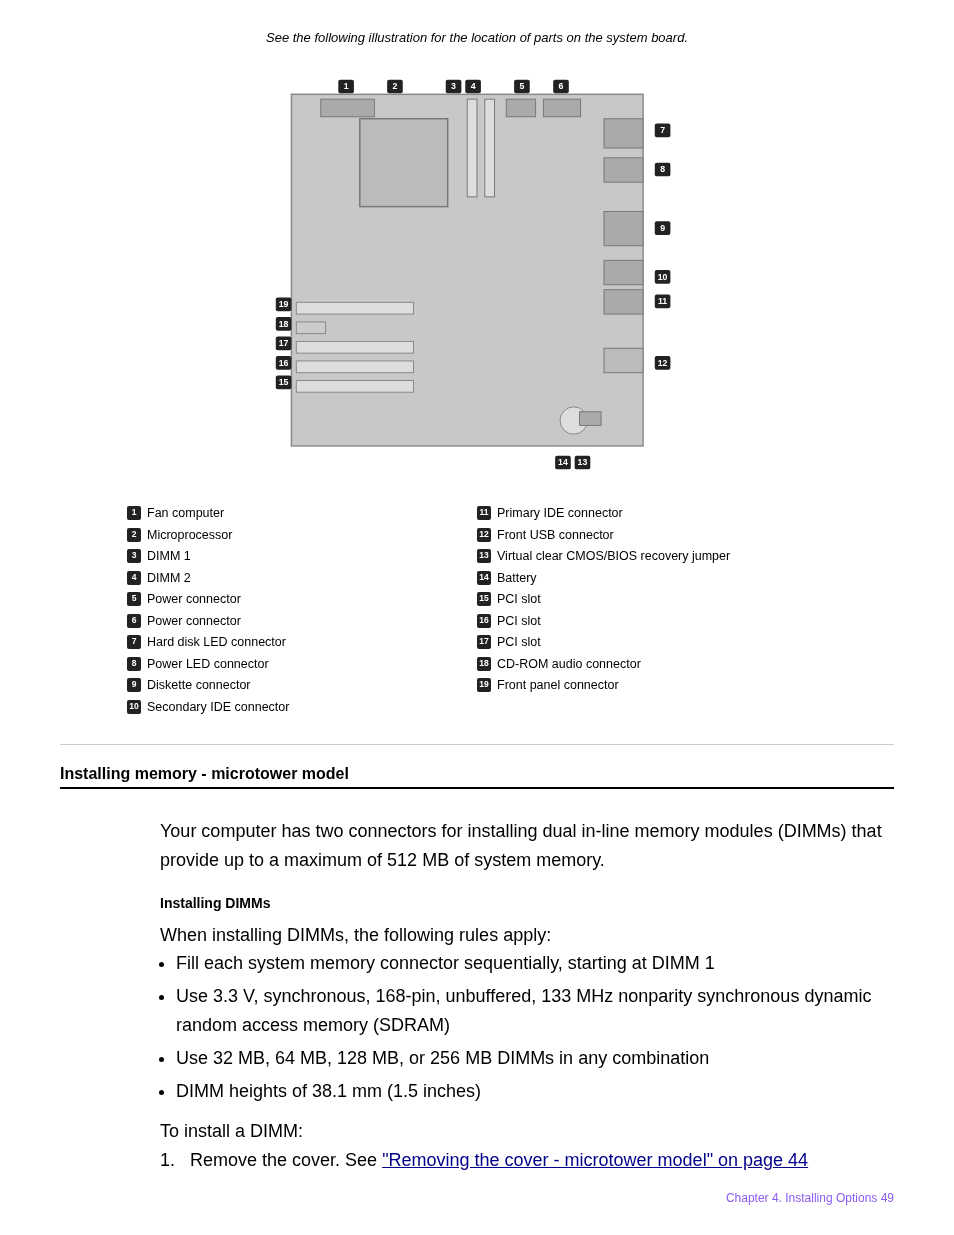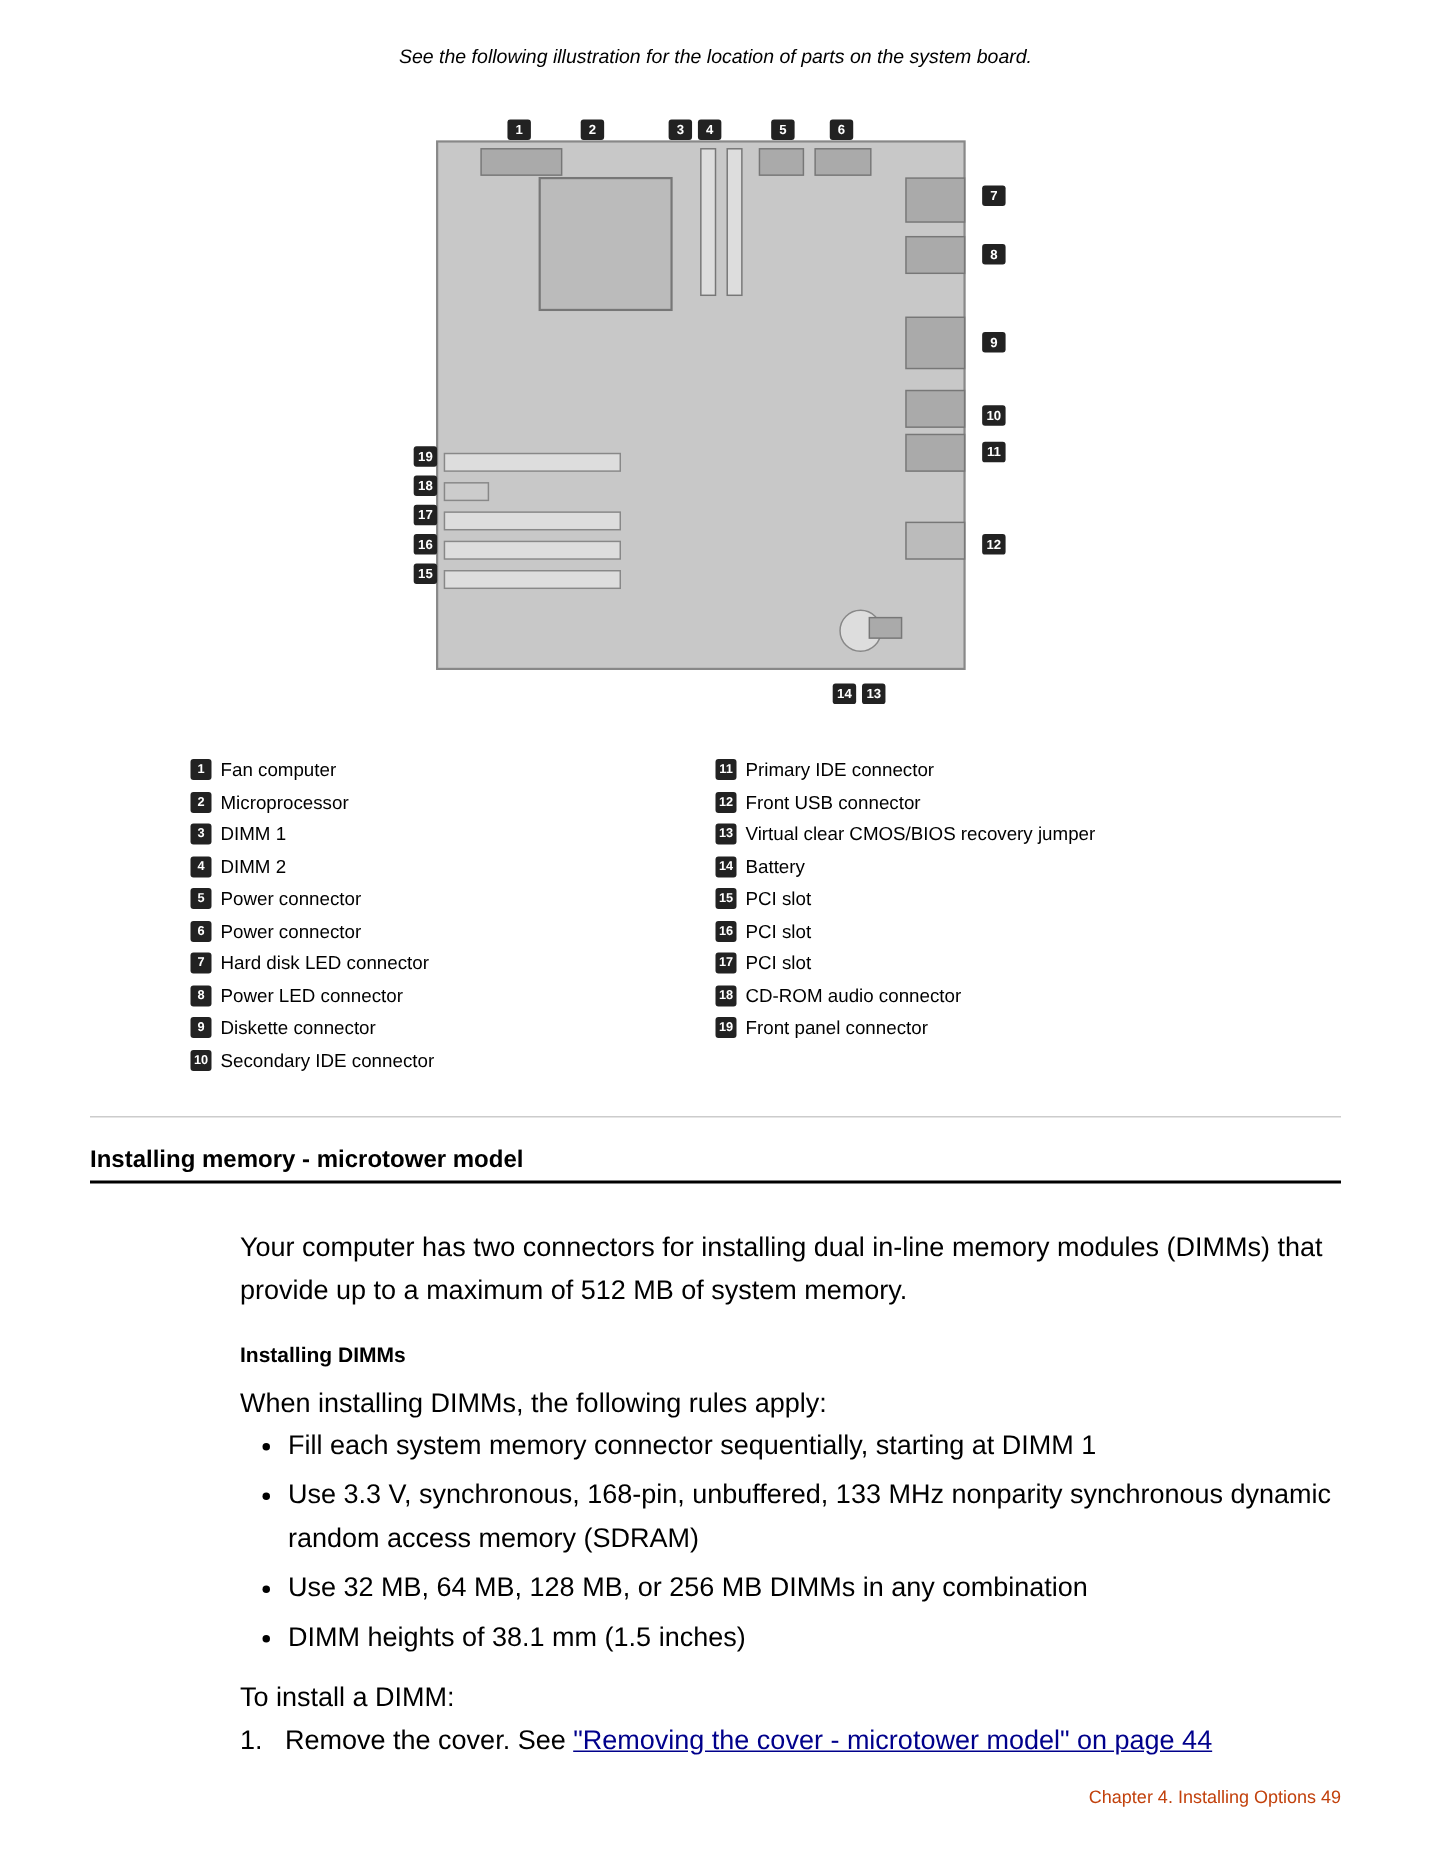--- a/index.html
+++ b/index.html
@@ -102,21 +102,20 @@
     }
 
     .bullet-list {
       margin-left: 16px;
       margin-bottom: 12px;
     }
 
     .bullet-list li {
       margin-bottom: 4px;
       line-height: 1.6;
-      margin-left: 16px;
     }
 
     .numbered-list {
       margin-left: 0;
       list-style: none;
     }
 
     .numbered-list li {
       margin-bottom: 6px;
       line-height: 1.6;
@@ -125,21 +124,21 @@
     .link-text {
       color: #00008B;
       text-decoration: underline;
     }
 
     .page-footer {
       position: absolute;
       bottom: 30px;
       right: 60px;
       font-size: 12px;
-      color: #c2410c;
+      color: #8b5cf6;
     }
   </style>
 </head>
 <body>
 
 <p class="intro-text">See the following illustration for the location of parts on the system board.</p>
 
 <div class="diagram-container">
   <svg class="board-svg" viewBox="0 0 500 430" xmlns="http://www.w3.org/2000/svg">
 

